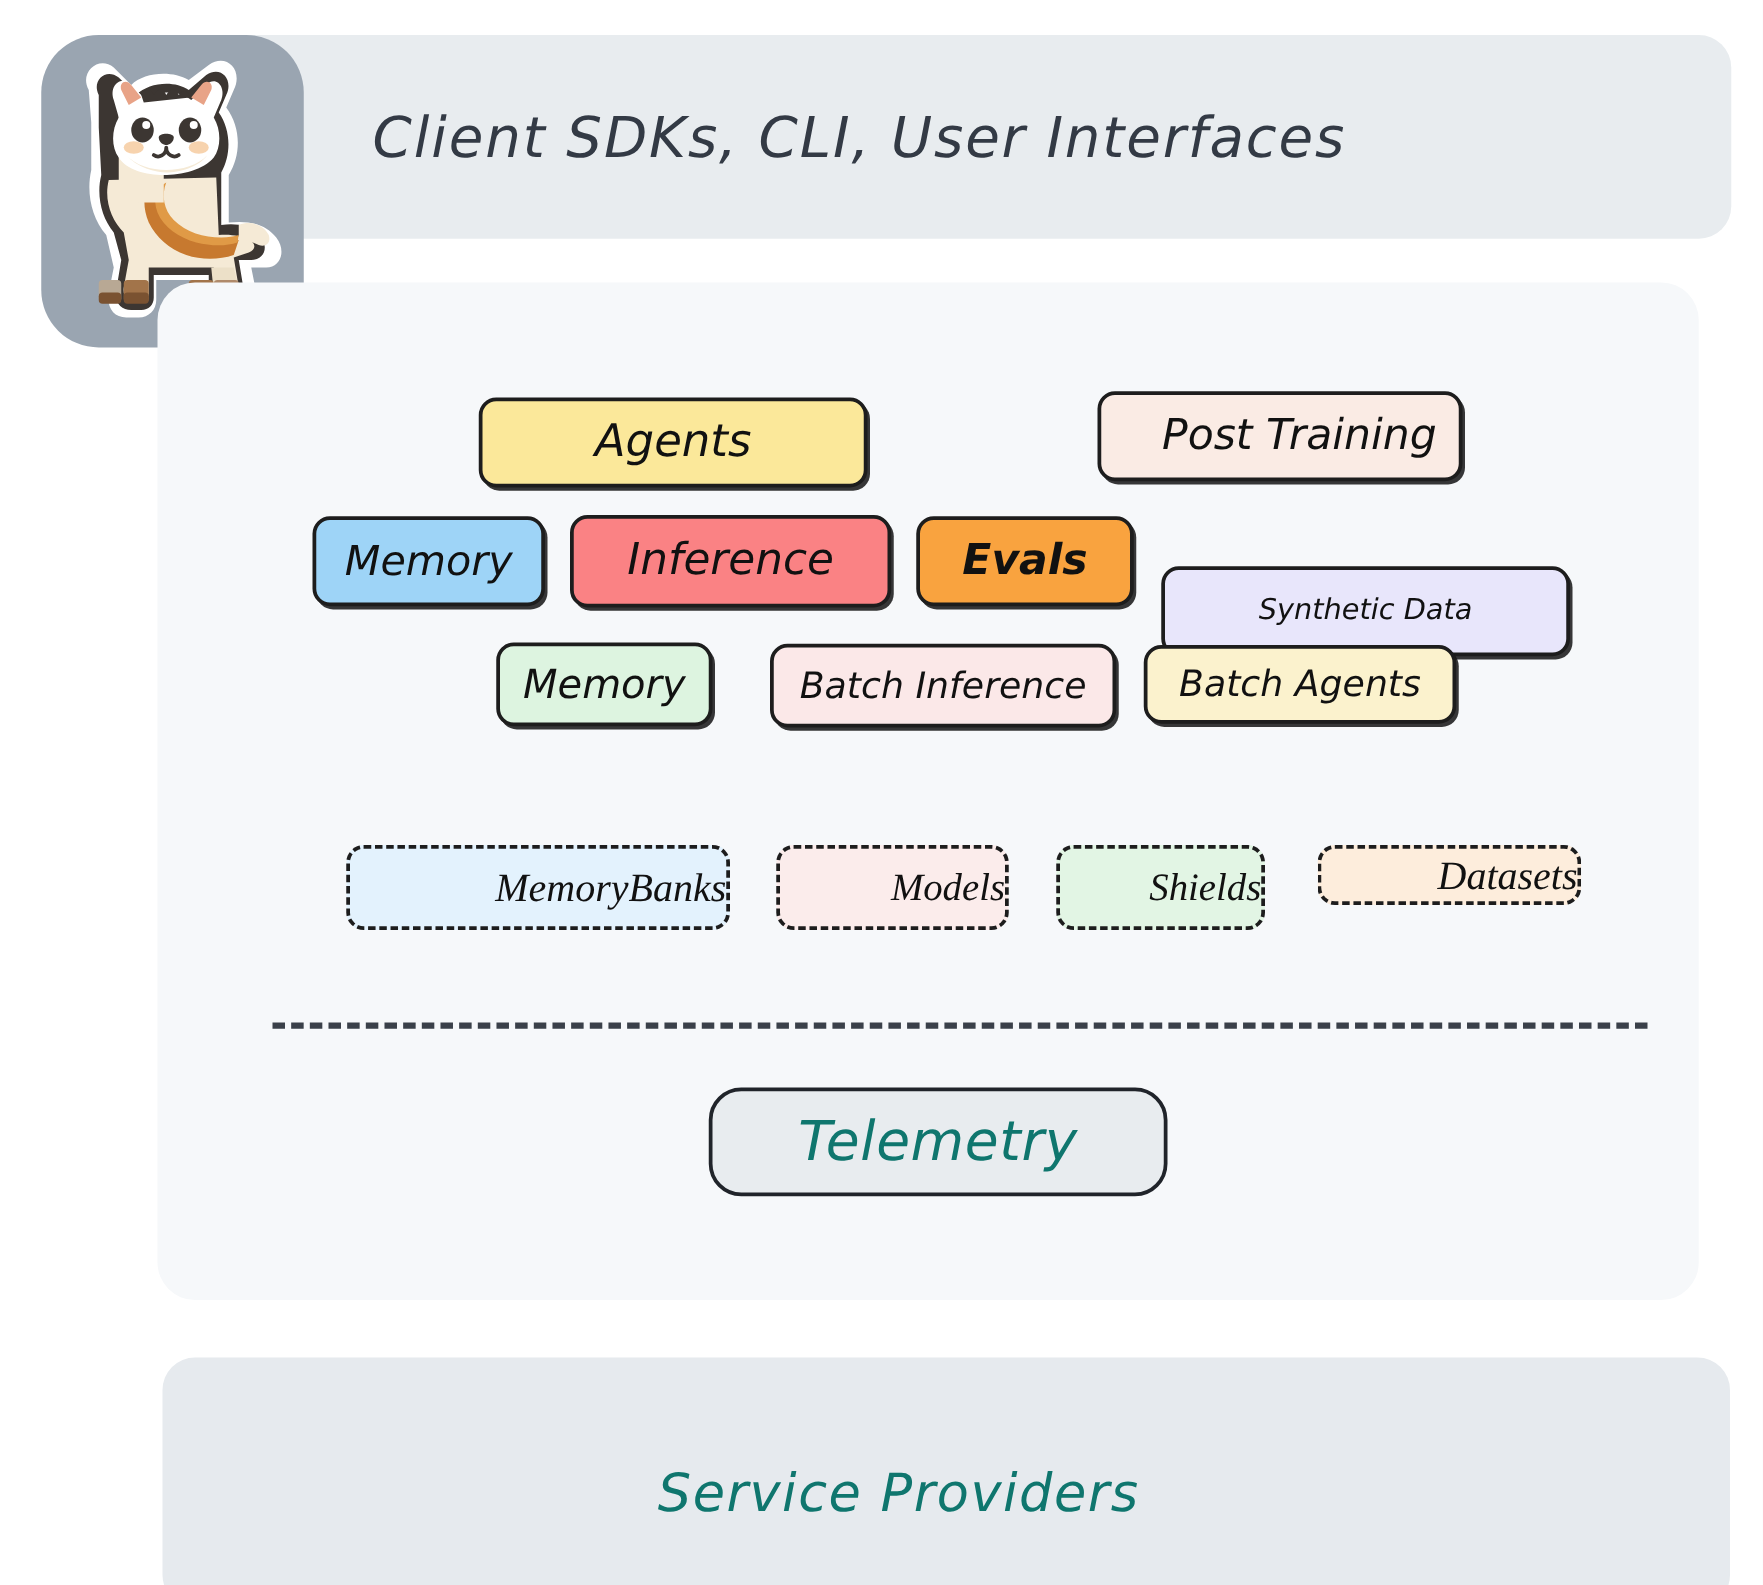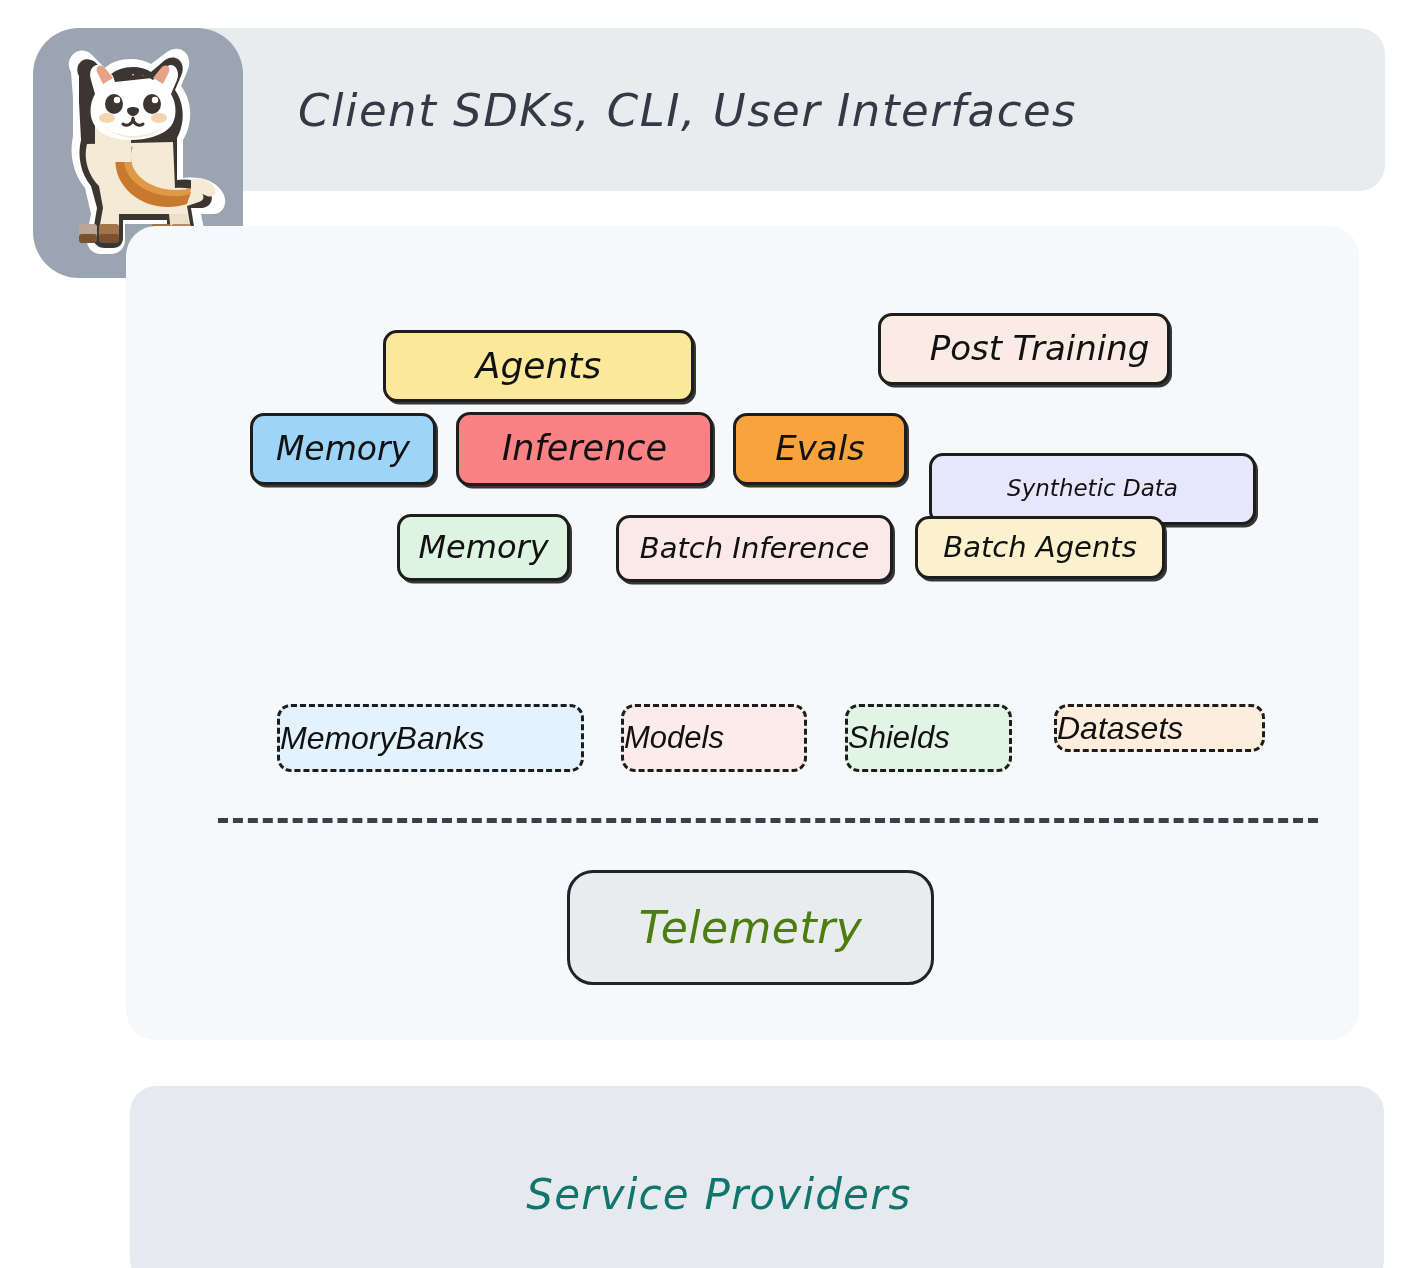--- a/index.html
+++ b/index.html
@@ -105,57 +105,56 @@
     white-space: nowrap;
     box-shadow: 2.5px 3px 0 -0.5px rgba(20,20,20,0.85);
   }
   .api-box .lbl { position: relative; top: -1px; }
 
   
   .res-box {
     position: absolute;
     display: flex;
     align-items: center;
-    justify-content: flex-start;
+    justify-content: flex-end;
     border: 3.5px dashed #1d1d1d;
     border-radius: 14px;
-    font-family: Liberation Sans, sans-serif;
+    font-family: Liberation Serif, serif;
     font-style: italic;
     color: #111111;
     white-space: nowrap;
-    margin-top: 28px;
   }
 
   
   .divider {
     position: absolute;
     left: 218px;
     top: 818px;
     width: 1100px;
     height: 0;
     border-top: 5px dashed #3a4049;
   }
 
   
   .telemetry-box {
     position: absolute;
     left: 567px;
     top: 870px;
     width: 367px;
-    height: 115px;
+    height: 87px;
     background: #e8ecef;
     border: 3px solid #20242a;
     border-radius: 26px;
     display: flex;
     align-items: center;
     justify-content: center;
     font-size: 44px;
     font-style: italic;
     letter-spacing: 0.5px;
-    color: #4d7c0f;
+    color: #0f766e;
     font-family: "DejaVu Sans", sans-serif;
   }
 </style>
 </head>
 <body>
 
 <div id="stage">
 
   <div class="header-bar">
     <div class="header-title">Client SDKs, CLI, User Interfaces</div>
@@ -224,33 +223,33 @@
       <path d="M100 90 C100 96 94 99 90 96 M100 90 C100 96 106 99 110 96" stroke="#3c3632" stroke-width="3" fill="none" stroke-linecap="round"></path>
 
       <path d="M68 96 C76 106 92 110 100 110 C110 110 126 106 133 96
                C126 104 112 108 100 108 C88 108 75 104 68 96 Z" fill="#f5ead6"></path>
     </svg>
   </div>
 
   <div class="core-panel"></div>
 
   <div id="api-layer">
-      <div class="api-box" style="left: 383px; top: 318px; width: 311px; height: 72px; background: rgb(251, 232, 154); font-size: 36px; margin-top: 12px;">
+      <div class="api-box" style="left: 383px; top: 318px; width: 311px; height: 72px; background: rgb(251, 232, 154); font-size: 36px;">
         <span class="lbl">Agents</span>
       </div>
       <div class="api-box" style="left: 878px; top: 313px; width: 292px; height: 72px; background: rgb(250, 235, 228); font-size: 34px; padding-left: 31px;">
         <span class="lbl">Post Training</span>
       </div>
       <div class="api-box" style="left: 250px; top: 413px; width: 186px; height: 72px; background: rgb(158, 212, 247); font-size: 33px;">
         <span class="lbl">Memory</span>
       </div>
       <div class="api-box" style="left: 456px; top: 412px; width: 257px; height: 74px; background: rgb(250, 130, 132); font-size: 35px;">
         <span class="lbl">Inference</span>
       </div>
-      <div class="api-box" style="left: 733px; top: 413px; width: 174px; height: 72px; background: rgb(249, 163, 63); font-size: 34px;">
+      <div class="api-box" style="left: 733px; top: 413px; width: 174px; height: 72px; background: rgb(249, 163, 63); font-size: 34px; font-weight: bold;">
         <span class="lbl">Evals</span>
       </div>
       <div class="api-box" style="left: 929px; top: 413px; width: 327px; height: 72px; background: rgb(232, 230, 251); font-size: 23px; margin-top: 40px;">
         <span class="lbl">Synthetic Data</span>
       </div>
       <div class="api-box" style="left: 397px; top: 514px; width: 173px; height: 67px; background: rgb(221, 244, 224); font-size: 32px;">
         <span class="lbl">Memory</span>
       </div>
       <div class="api-box" style="left: 604px; top: 515px; width: 277px; height: 67px; background: rgb(251, 232, 232); font-size: 29px; margin-left: 12px;">
         <span class="lbl">Batch Inference</span>

